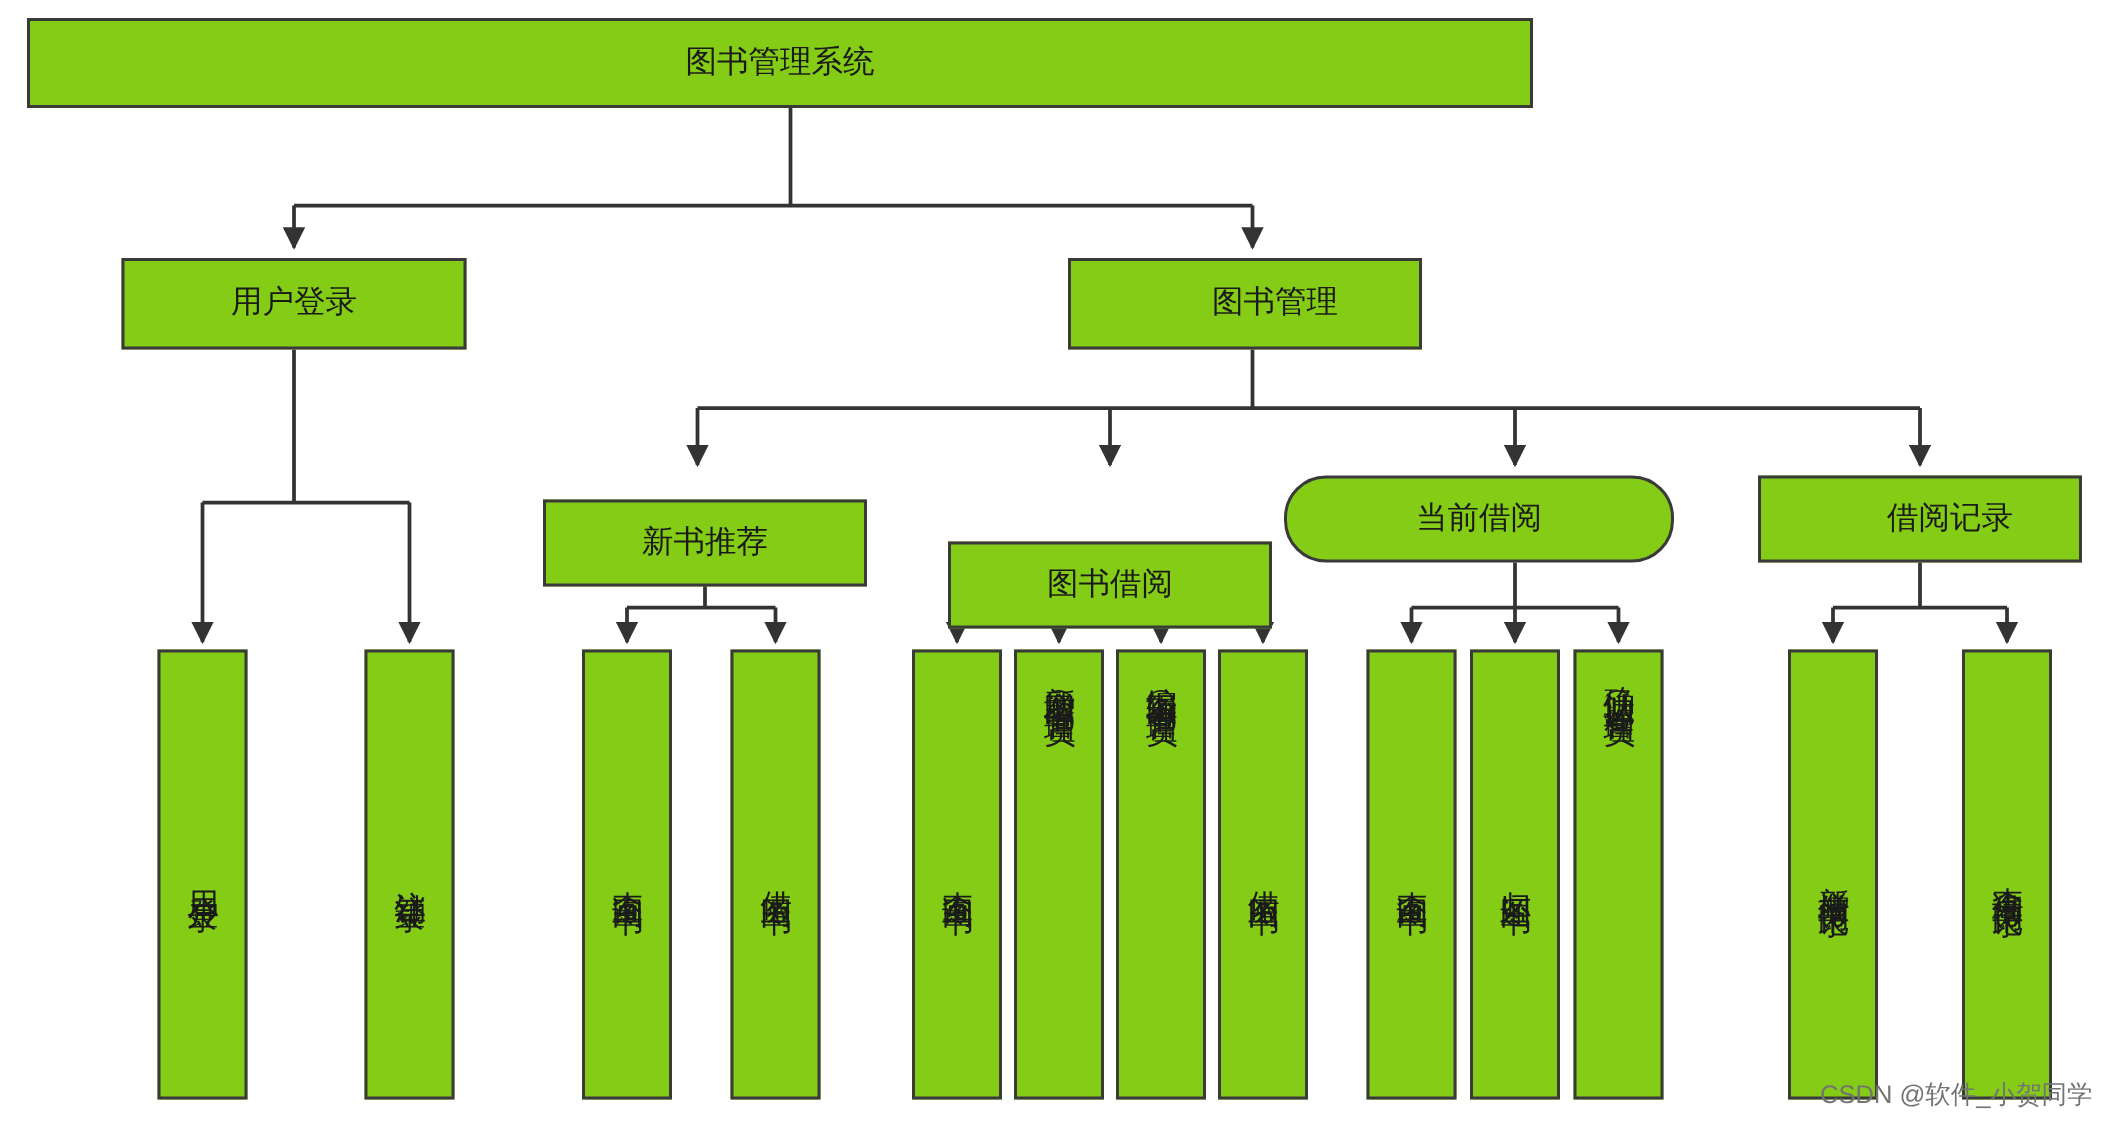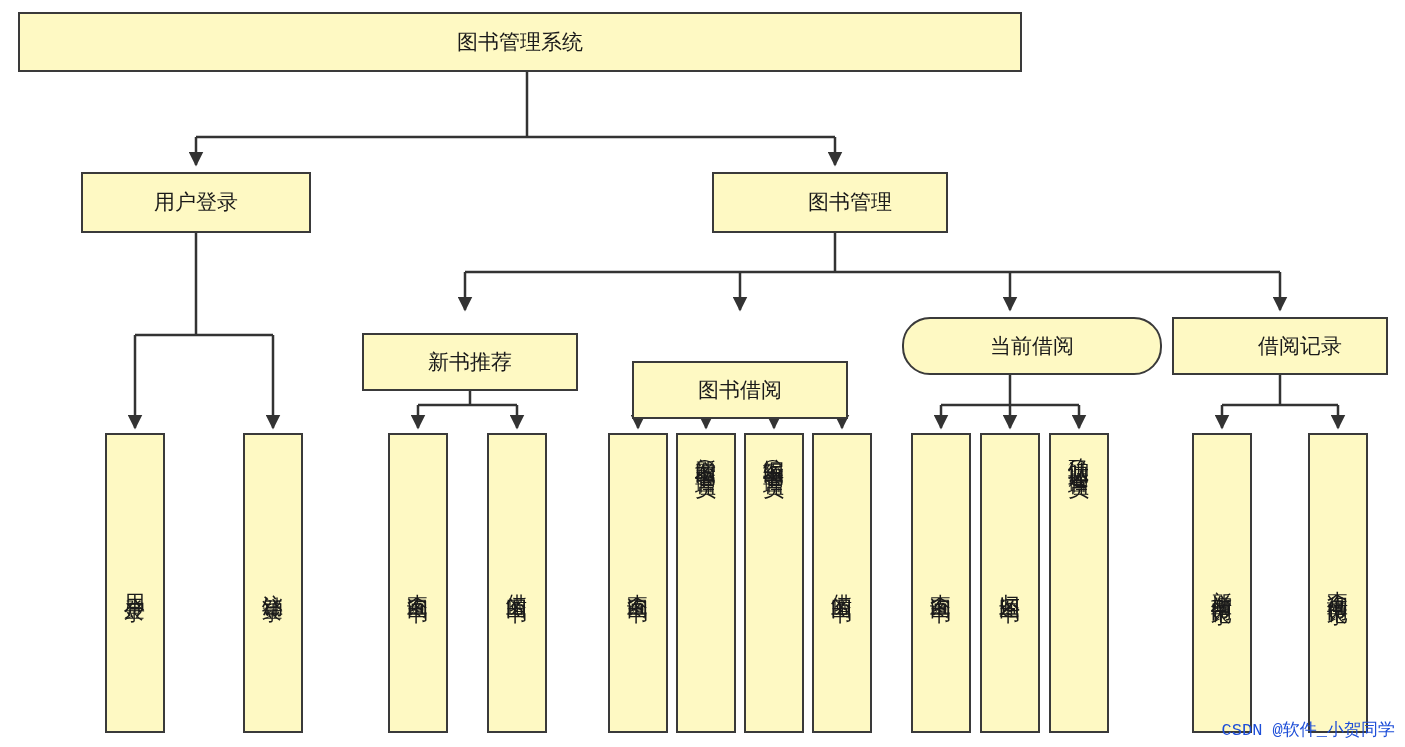--- a/index.html
+++ b/index.html
@@ -21,21 +21,21 @@
     position: absolute;
     left: 0;
     top: 0;
     width: 1405px;
     height: 747px;
     pointer-events: none;
   }
   .node {
     position: absolute;
     box-sizing: border-box;
-    background: #fef9c3;
+    background: #84cc16;
     border: 2px solid #3a3a3a;
     display: flex;
     align-items: center;
     justify-content: center;
     color: #1a1a1a;
     z-index: 2;
   }
   .node .label {
     display: block;
     text-align: center;
@@ -62,24 +62,24 @@
   }
   .node.vertical.topalign {
     align-items: flex-start;
     padding-top: 6px;
   }
   #watermark {
     position: absolute;
     right: 10px;
     bottom: 6px;
     font-size: 17px;
-    color: #1d4ed8;
+    color: #737373;
     z-index: 5;
     white-space: nowrap;
-    font-family: Liberation Mono, monospace;
+    font-family: Liberation Sans, sans-serif;
   }
 </style>
 </head>
 <body>
 
 <div id="canvas">
 
   <svg id="connectors" viewBox="0 0 1405 747" xmlns="http://www.w3.org/2000/svg">
     <defs>
       <marker id="arrow" viewBox="0 0 10 10" refX="9" refY="5" markerWidth="6" markerHeight="6" orient="auto-start-reverse">
@@ -140,21 +140,21 @@
   <div class="node horizontal" style="left:712px; top:172px; width:236px; height:61px;padding-left:40px;">
     <span class="label">图书管理</span>
   </div>
 
   <div class="node horizontal" style="left:362px; top:319px; width:216px; height:58px;margin-top:14px;">
     <span class="label">新书推荐</span>
   </div>
   <div class="node horizontal" style="left:632px; top:317px; width:216px; height:58px;margin-top:44px;">
     <span class="label">图书借阅</span>
   </div>
-  <div class="node horizontal" style="left:902px; top:317px; width:260px; height:58px;border-radius:28px;">
+  <div class="node horizontal" style="left:856px; top:317px; width:260px; height:58px;border-radius:28px;">
     <span class="label">当前借阅</span>
   </div>
   <div class="node horizontal" style="left:1172px; top:317px; width:216px; height:58px;padding-left:40px;">
     <span class="label">借阅记录</span>
   </div>
 
   <div class="node vertical centered" style="left:105px; top:433px; width:60px; height:300px;">
     <span class="label">用户登录</span>
   </div>
   <div class="node vertical centered" style="left:243px; top:433px; width:60px; height:300px;">

